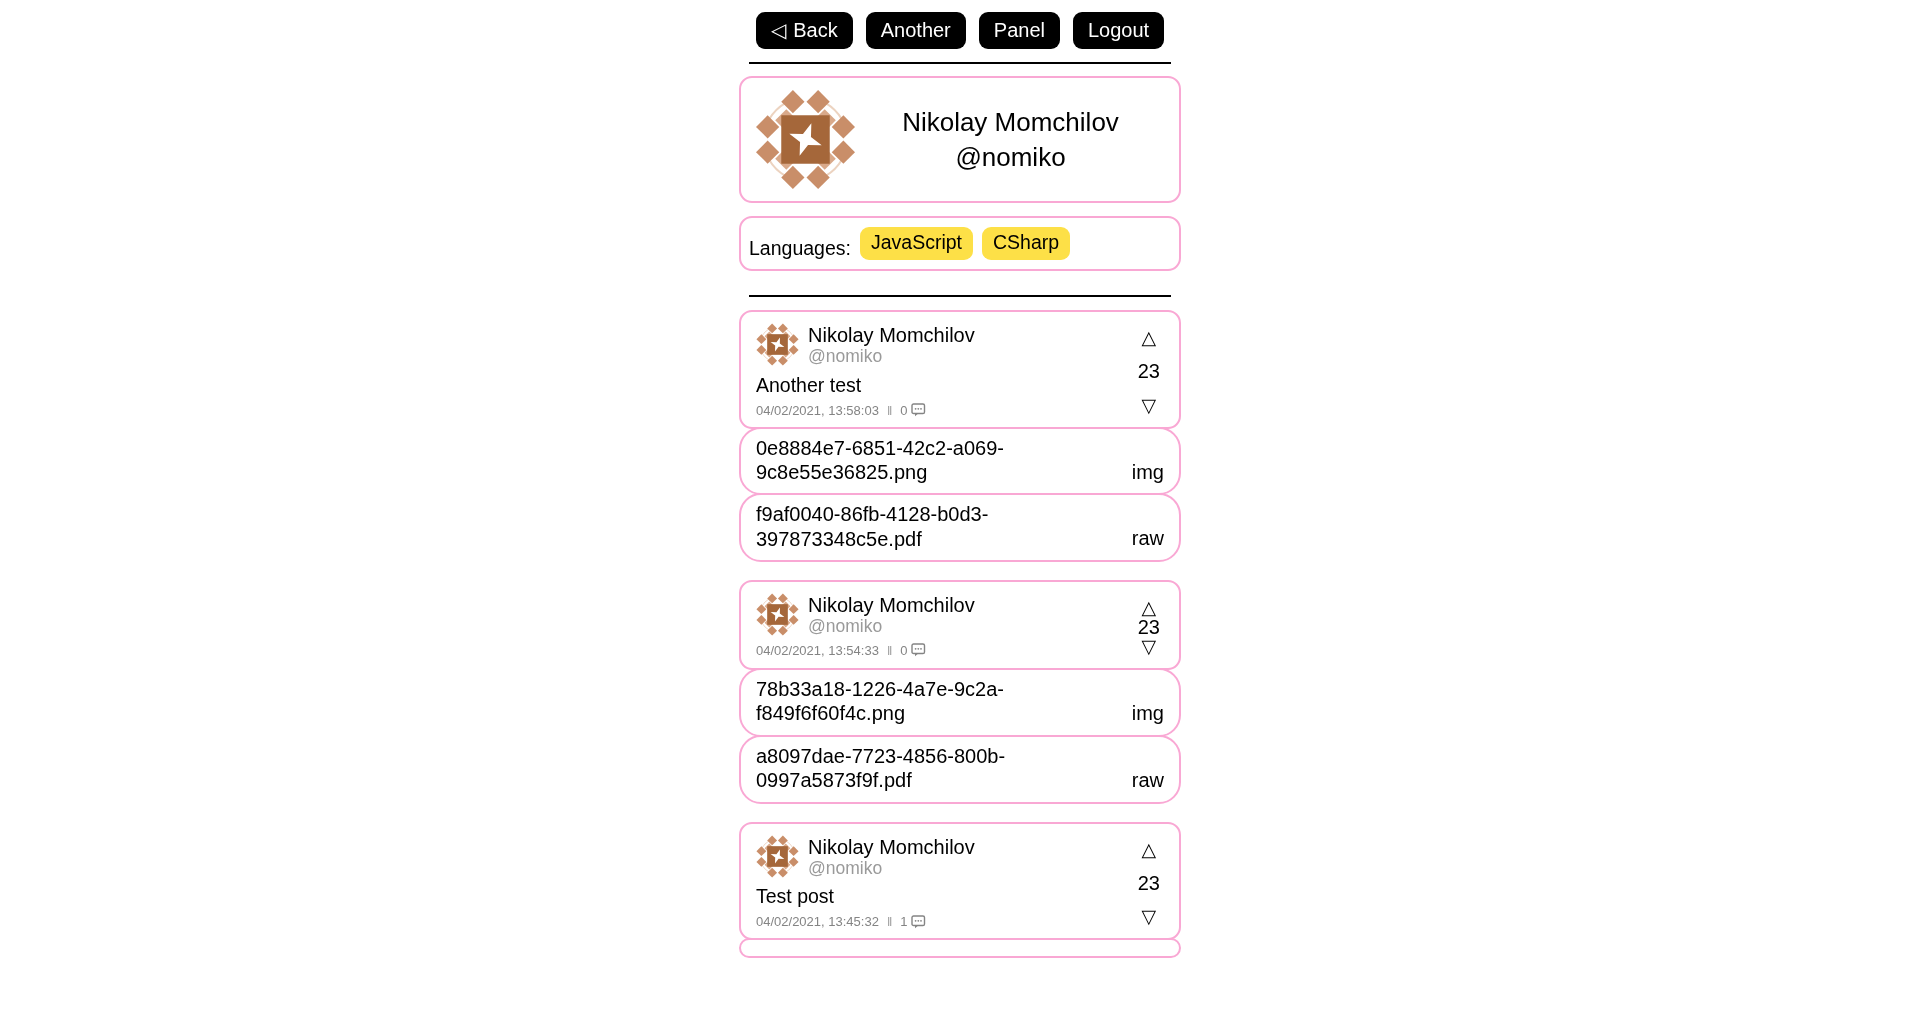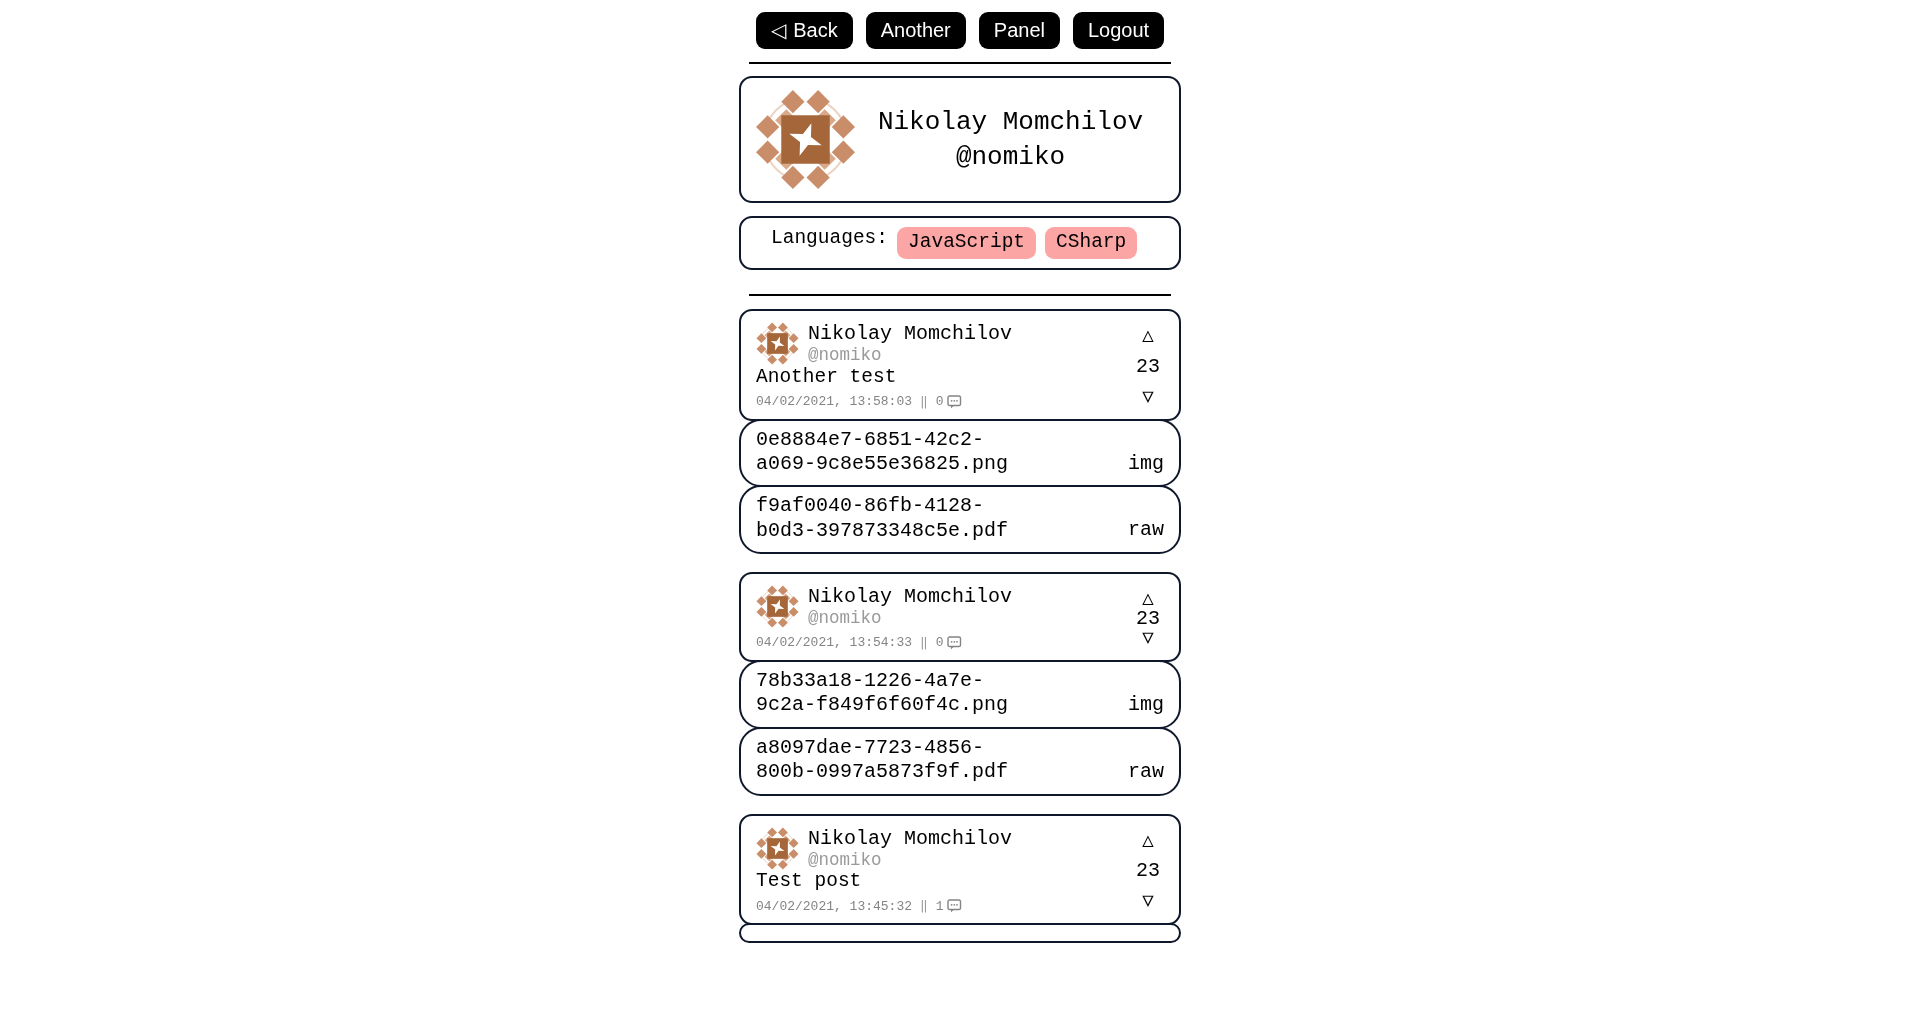--- a/index.html
+++ b/index.html
@@ -40,66 +40,65 @@
   .rule {
     border: none;
     border-top: 2.5px solid #000;
     width: 422px;
     margin: 0 auto 12px auto;
   }
   .rule2 { margin-top: 12px; margin-bottom: 13px; }
   
   .card {
     background: #fff;
-    border: 2px solid #0f172a;
+    border: 2px solid #f9a8d4;
     border-radius: 13px;
-    font-family: Liberation Mono, monospace;
   }
   .profile-card {
     display: flex;
     align-items: center;
     padding: 11px 14px;
     margin-bottom: 13px;
   }
   .avatar-lg { width: 101px; height: 101px; flex: 0 0 auto; }
   .avatar-sm { width: 43px; height: 43px; flex: 0 0 auto; }
   .profile-names {
     flex: 1;
     text-align: center;
     font-size: 26px;
     line-height: 1.32;
   }
   .info-card {
     display: flex;
-    align-items: flex-start;
+    align-items: flex-end;
     gap: 9px;
     font-size: 19.5px;
-    padding: 9px 30px;
+    padding: 9px 8px;
     margin-bottom: 24px;
     min-height: 48px;
   }
   .pill {
-    background: #fca5a5;
+    background: #fde047;
     border-radius: 9px;
     padding: 4px 11px 6px;
   }
   
   .post-block { margin-bottom: 18px; }
   .post-card {
     display: flex;
     justify-content: space-between;
     padding: 11px 17px 9px 15px;
     position: relative;
     z-index: 1;
   }
   .post-main { flex: 1; min-width: 0; }
   .post-head { display: flex; align-items: flex-start; gap: 9px; }
   .post-author { font-size: 20px; line-height: 1.12; padding-top: 1px; }
   .post-username { font-size: 17.5px; color: #9a9a9a; line-height: 1.15; }
-  .post-title { font-size: 19.5px; }
+  .post-title { font-size: 19.5px; margin-top: 7px; }
   .post-meta {
     font-size: 13px;
     color: #848484;
     margin-top: 6px;
     display: flex;
     align-items: center;
     gap: 8px;
   }
   .meta-divider { color: #9a9a9a; font-size: 13px; }
   .meta-comments { display: inline-flex; align-items: center; gap: 3px; }

